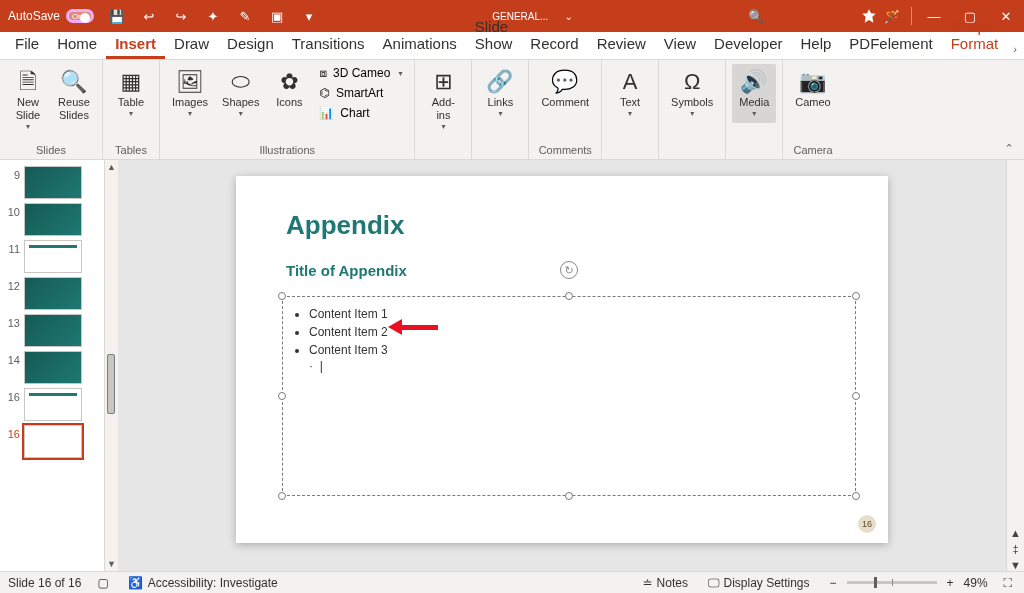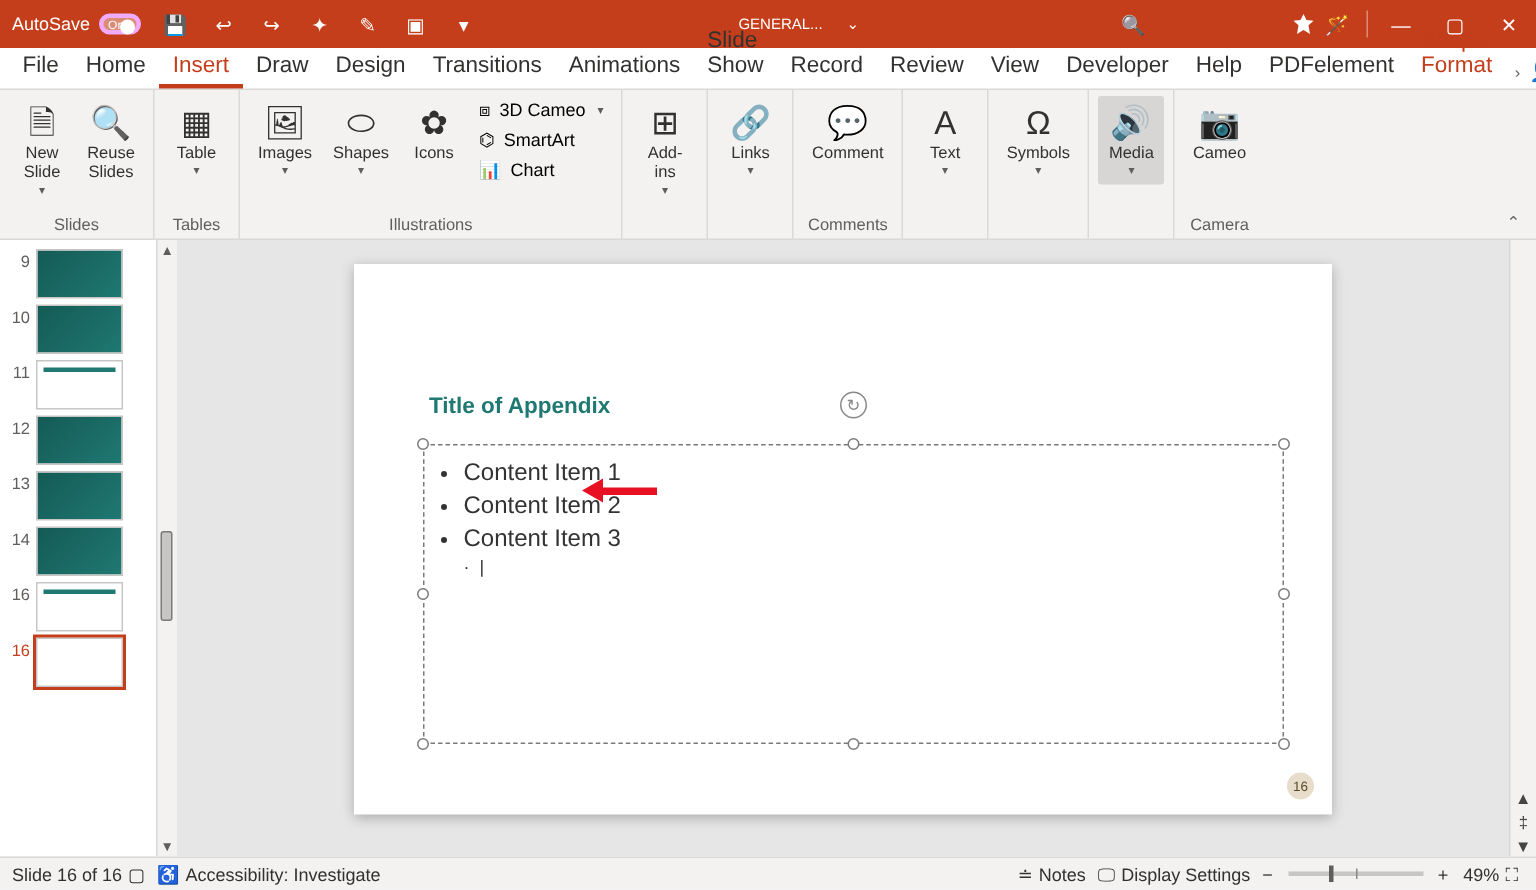--- a/index.html
+++ b/index.html
@@ -43,21 +43,21 @@
 
   
   .ribbon-tabs {
     height: 28px; background: #fff; display: flex; align-items: flex-end;
     padding: 0 6px; border-bottom: 1px solid var(--ribbon-border);
   }
   .ribbon-tabs .tab {
     padding: 4px 9px; font-size: 15px; color: var(--text-dark); cursor: pointer;
     border-bottom: 3px solid transparent;
   }
-  .ribbon-tabs .tab.active { color: var(--pp-orange); border-bottom-color: var(--pp-orange); font-weight: 400; }
+  .ribbon-tabs .tab.active { color: var(--pp-orange); border-bottom-color: var(--pp-orange); font-weight: 700; }
   .ribbon-tabs .tab.contextual { color: var(--pp-orange); margin-top: 24px; }
   .ribbon-tabs .share {
     margin-left: auto; width: 28px; height: 24px;
     display: flex; align-items: center; justify-content: center; font-size: 14px;
   }
 
   
   .ribbon {
     height: 100px; background: var(--ribbon-bg); border-bottom: 1px solid var(--ribbon-border);
     display: flex; position: relative;
@@ -141,21 +141,21 @@
   .h-tl{left:-5px;top:-5px}.h-tr{right:-5px;top:-5px}.h-bl{left:-5px;bottom:-5px}.h-br{right:-5px;bottom:-5px}
   .h-t{left:50%;top:-5px;transform:translateX(-50%)}.h-b{left:50%;bottom:-5px;transform:translateX(-50%)}
   .h-l{left:-5px;top:50%;transform:translateY(-50%)}.h-r{right:-5px;top:50%;transform:translateY(-50%)}
   .rot {
     position: absolute; left: 50%; top: -36px; transform: translateX(-50%);
     width: 18px; height: 18px; border: 1.5px solid #888; border-radius: 50%;
     display: flex; align-items: center; justify-content: center; color: #888; font-size: 11px;
   }
   .rot::after { content:"↻"; }
   .textbox ul { list-style: disc; padding: 8px 0 0 26px; }
-  .textbox ul li { font-size: 16px; color: #333; padding: 2px 0; }
+  .textbox ul li { font-size: 12px; color: #333; padding: 2px 0; }
   .cursor-line { padding-left: 26px; font-size: 12px; color:#333; }
   .arrow-callout {
     position: absolute; left: 152px; top: 144px; width: 50px; height: 14px;
     display: flex; align-items: center;
   }
   .arrow-callout .shaft { flex:1; height:5px; background:#E81123; }
   .arrow-callout .head {
     width:0;height:0;border-top:8px solid transparent;border-bottom:8px solid transparent;
     border-right:14px solid #E81123;
   }
@@ -169,21 +169,21 @@
     display:flex; flex-direction:column; align-items:center; padding-top:6px; gap:4px;
   }
   .right-rail .rbtnx { font-size:11px; color:#444; cursor:pointer; width:100%; text-align:center; }
   .right-rail .spacer { flex:1; }
 
   
   .statusbar {
     position: absolute; bottom: 0; left:0; right:0; height: 22px;
     background: var(--ribbon-bg); border-top: 1px solid var(--ribbon-border);
     display: flex; align-items: center; font-size: 12px; color: var(--text-dark);
-    padding: 0 8px; gap: 0;
+    padding: 0 8px; gap: 12px;
   }
   .statusbar .grow { flex: 1; }
   .statusbar .sbtn { display:flex;align-items:center;gap:4px;cursor:pointer;padding:0 4px;height:100%; }
   .zoom { display:flex;align-items:center;gap:6px; }
   .zoom-track { width: 90px; height: 3px; background:#c8c6c4; position:relative; }
   .zoom-track .knob { position:absolute; top:-4px; left:30%; width:3px; height:11px; background:#605E5C; }
   .zoom-track .mid { position:absolute; top:-2px; left:50%; width:1px; height:7px; background:#888; }
 
   svg { display:block; }
 </style>
@@ -433,20 +433,21 @@
       <div class="arrow">▲</div>
       <div class="track">
           <div class="handle"></div>
         </div>
       <div class="arrow">▼</div>
     </div>
   </div>
 
   <div class="slide-area">
     <div class="slide">
+      <div class="slide-title">Appendix</div>
       <div class="slide-subtitle">Title of Appendix</div>
       <div class="textbox">
         <div class="rot"></div>
         <div class="handle h-tl"></div>
         <div class="handle h-t"></div>
         <div class="handle h-tr"></div>
         <div class="handle h-l"></div>
         <div class="handle h-r"></div>
         <div class="handle h-bl"></div>
         <div class="handle h-b"></div>

